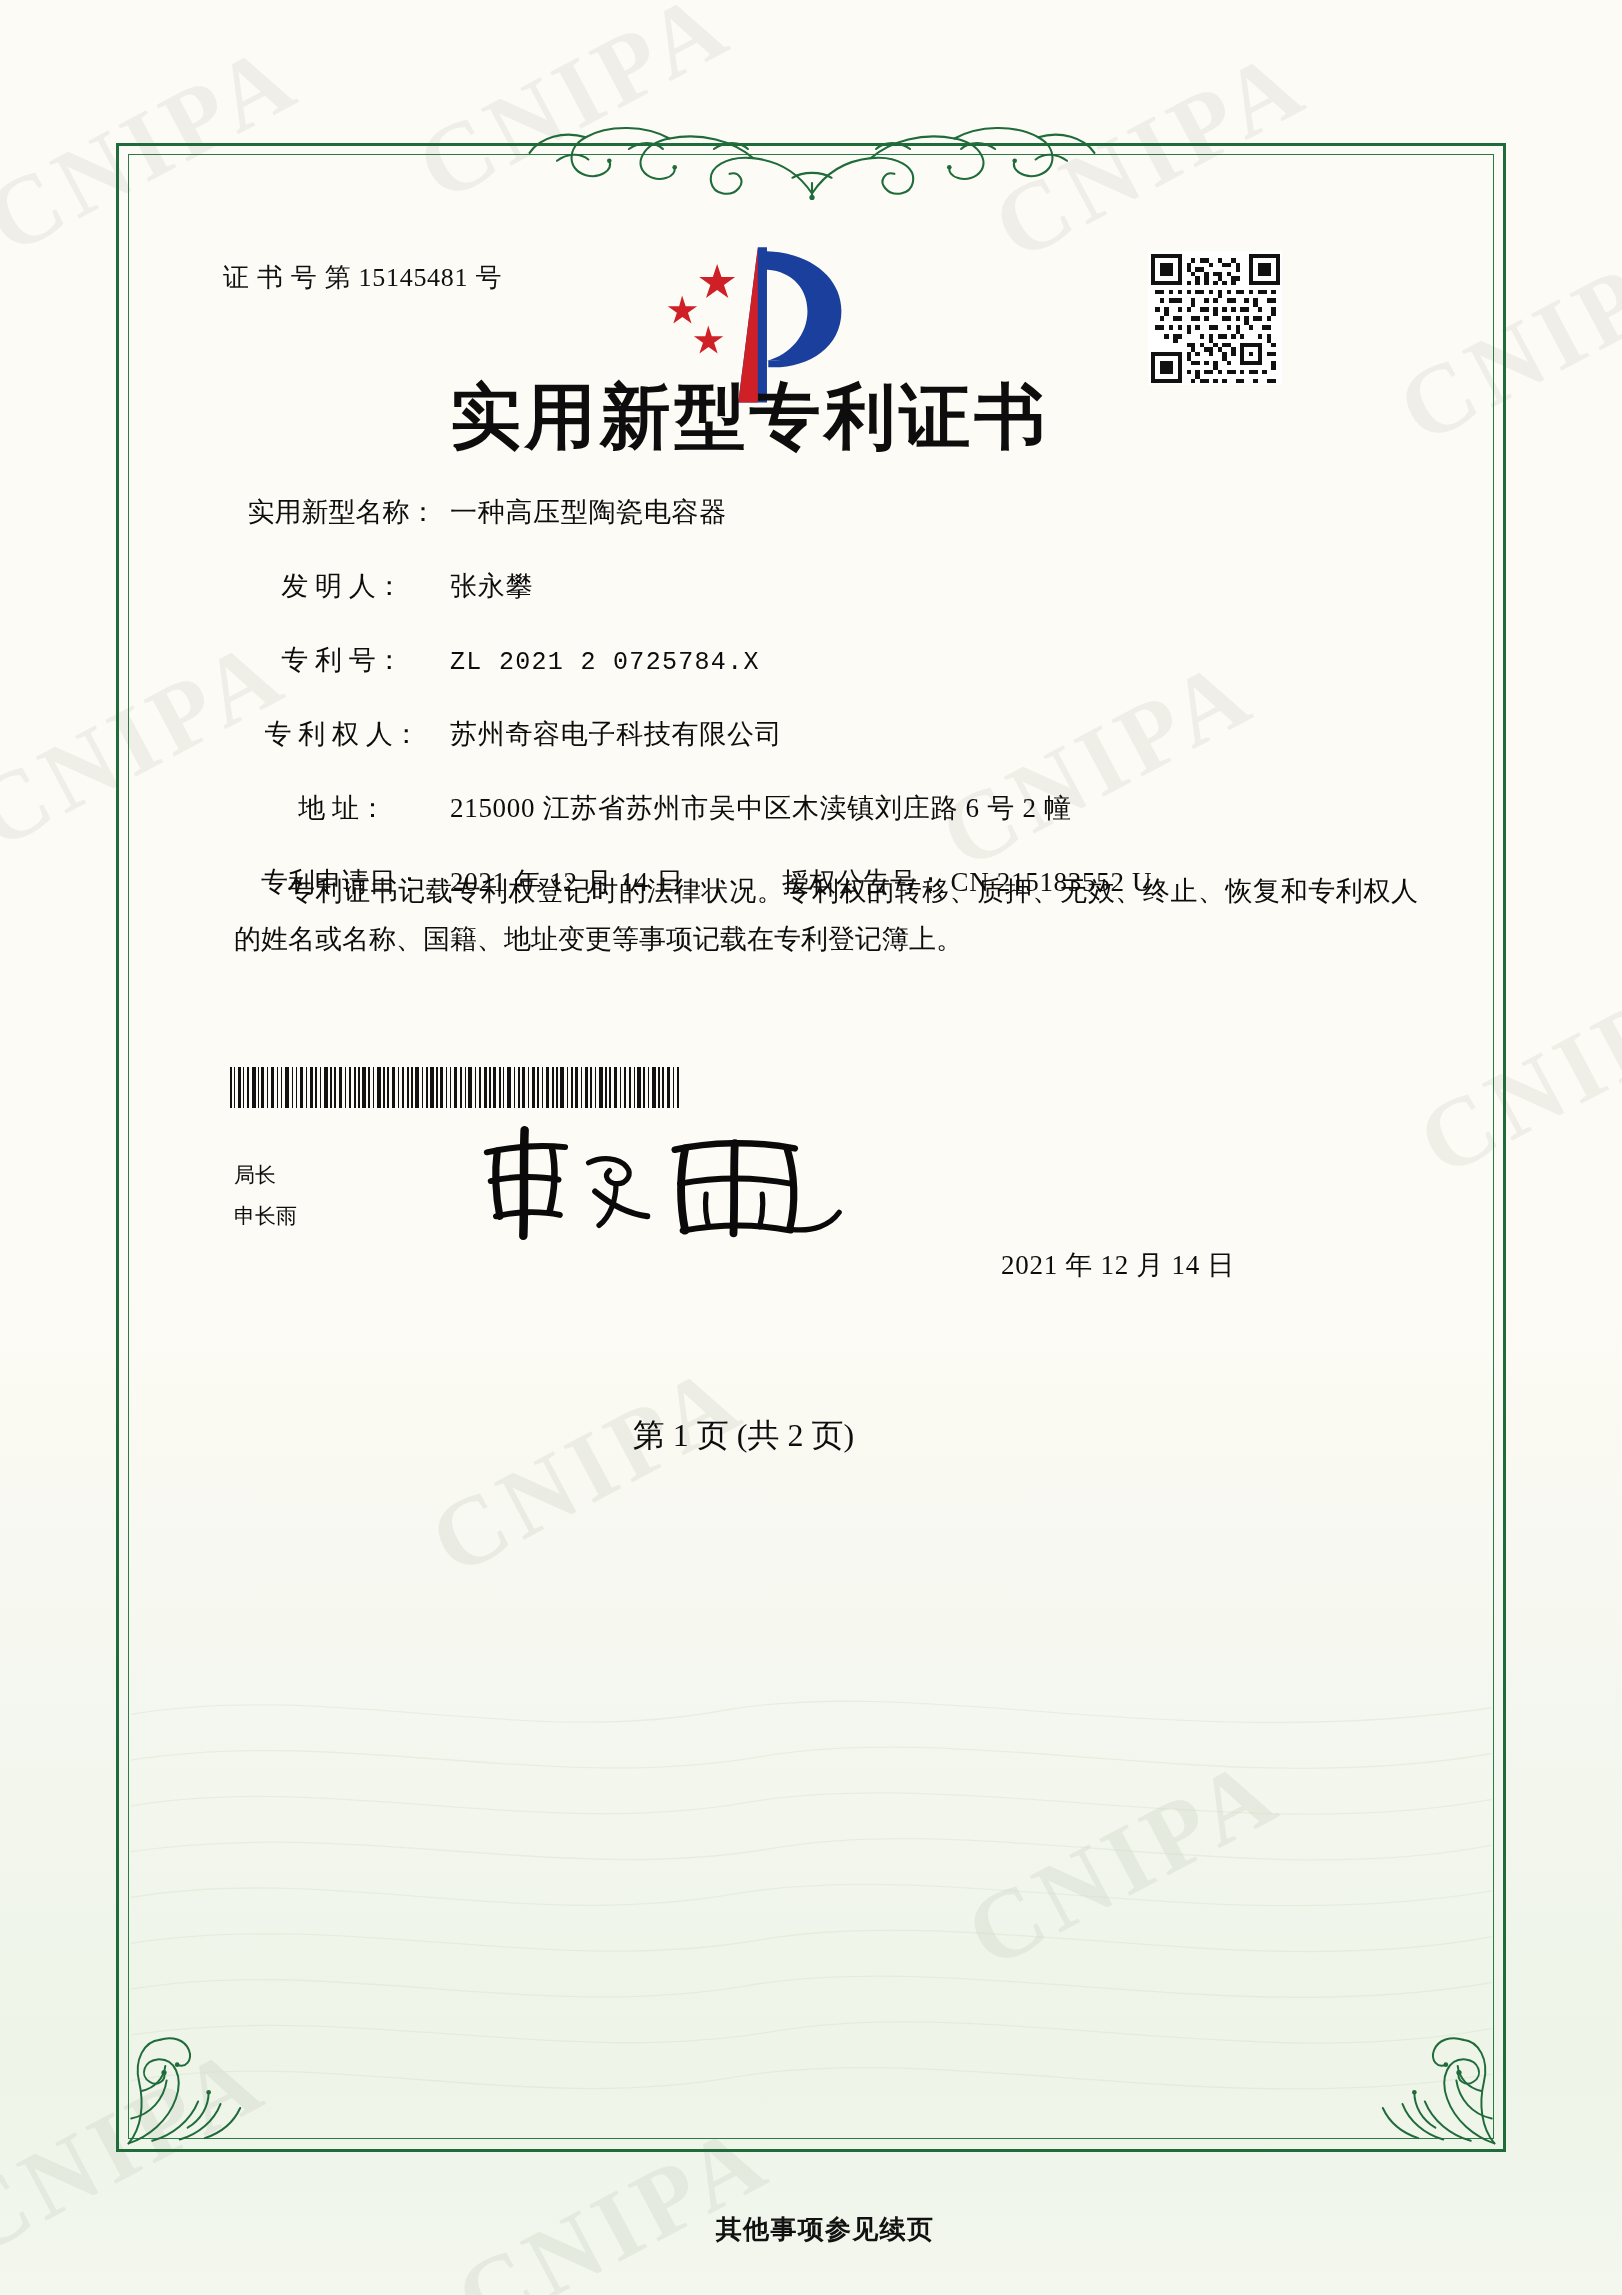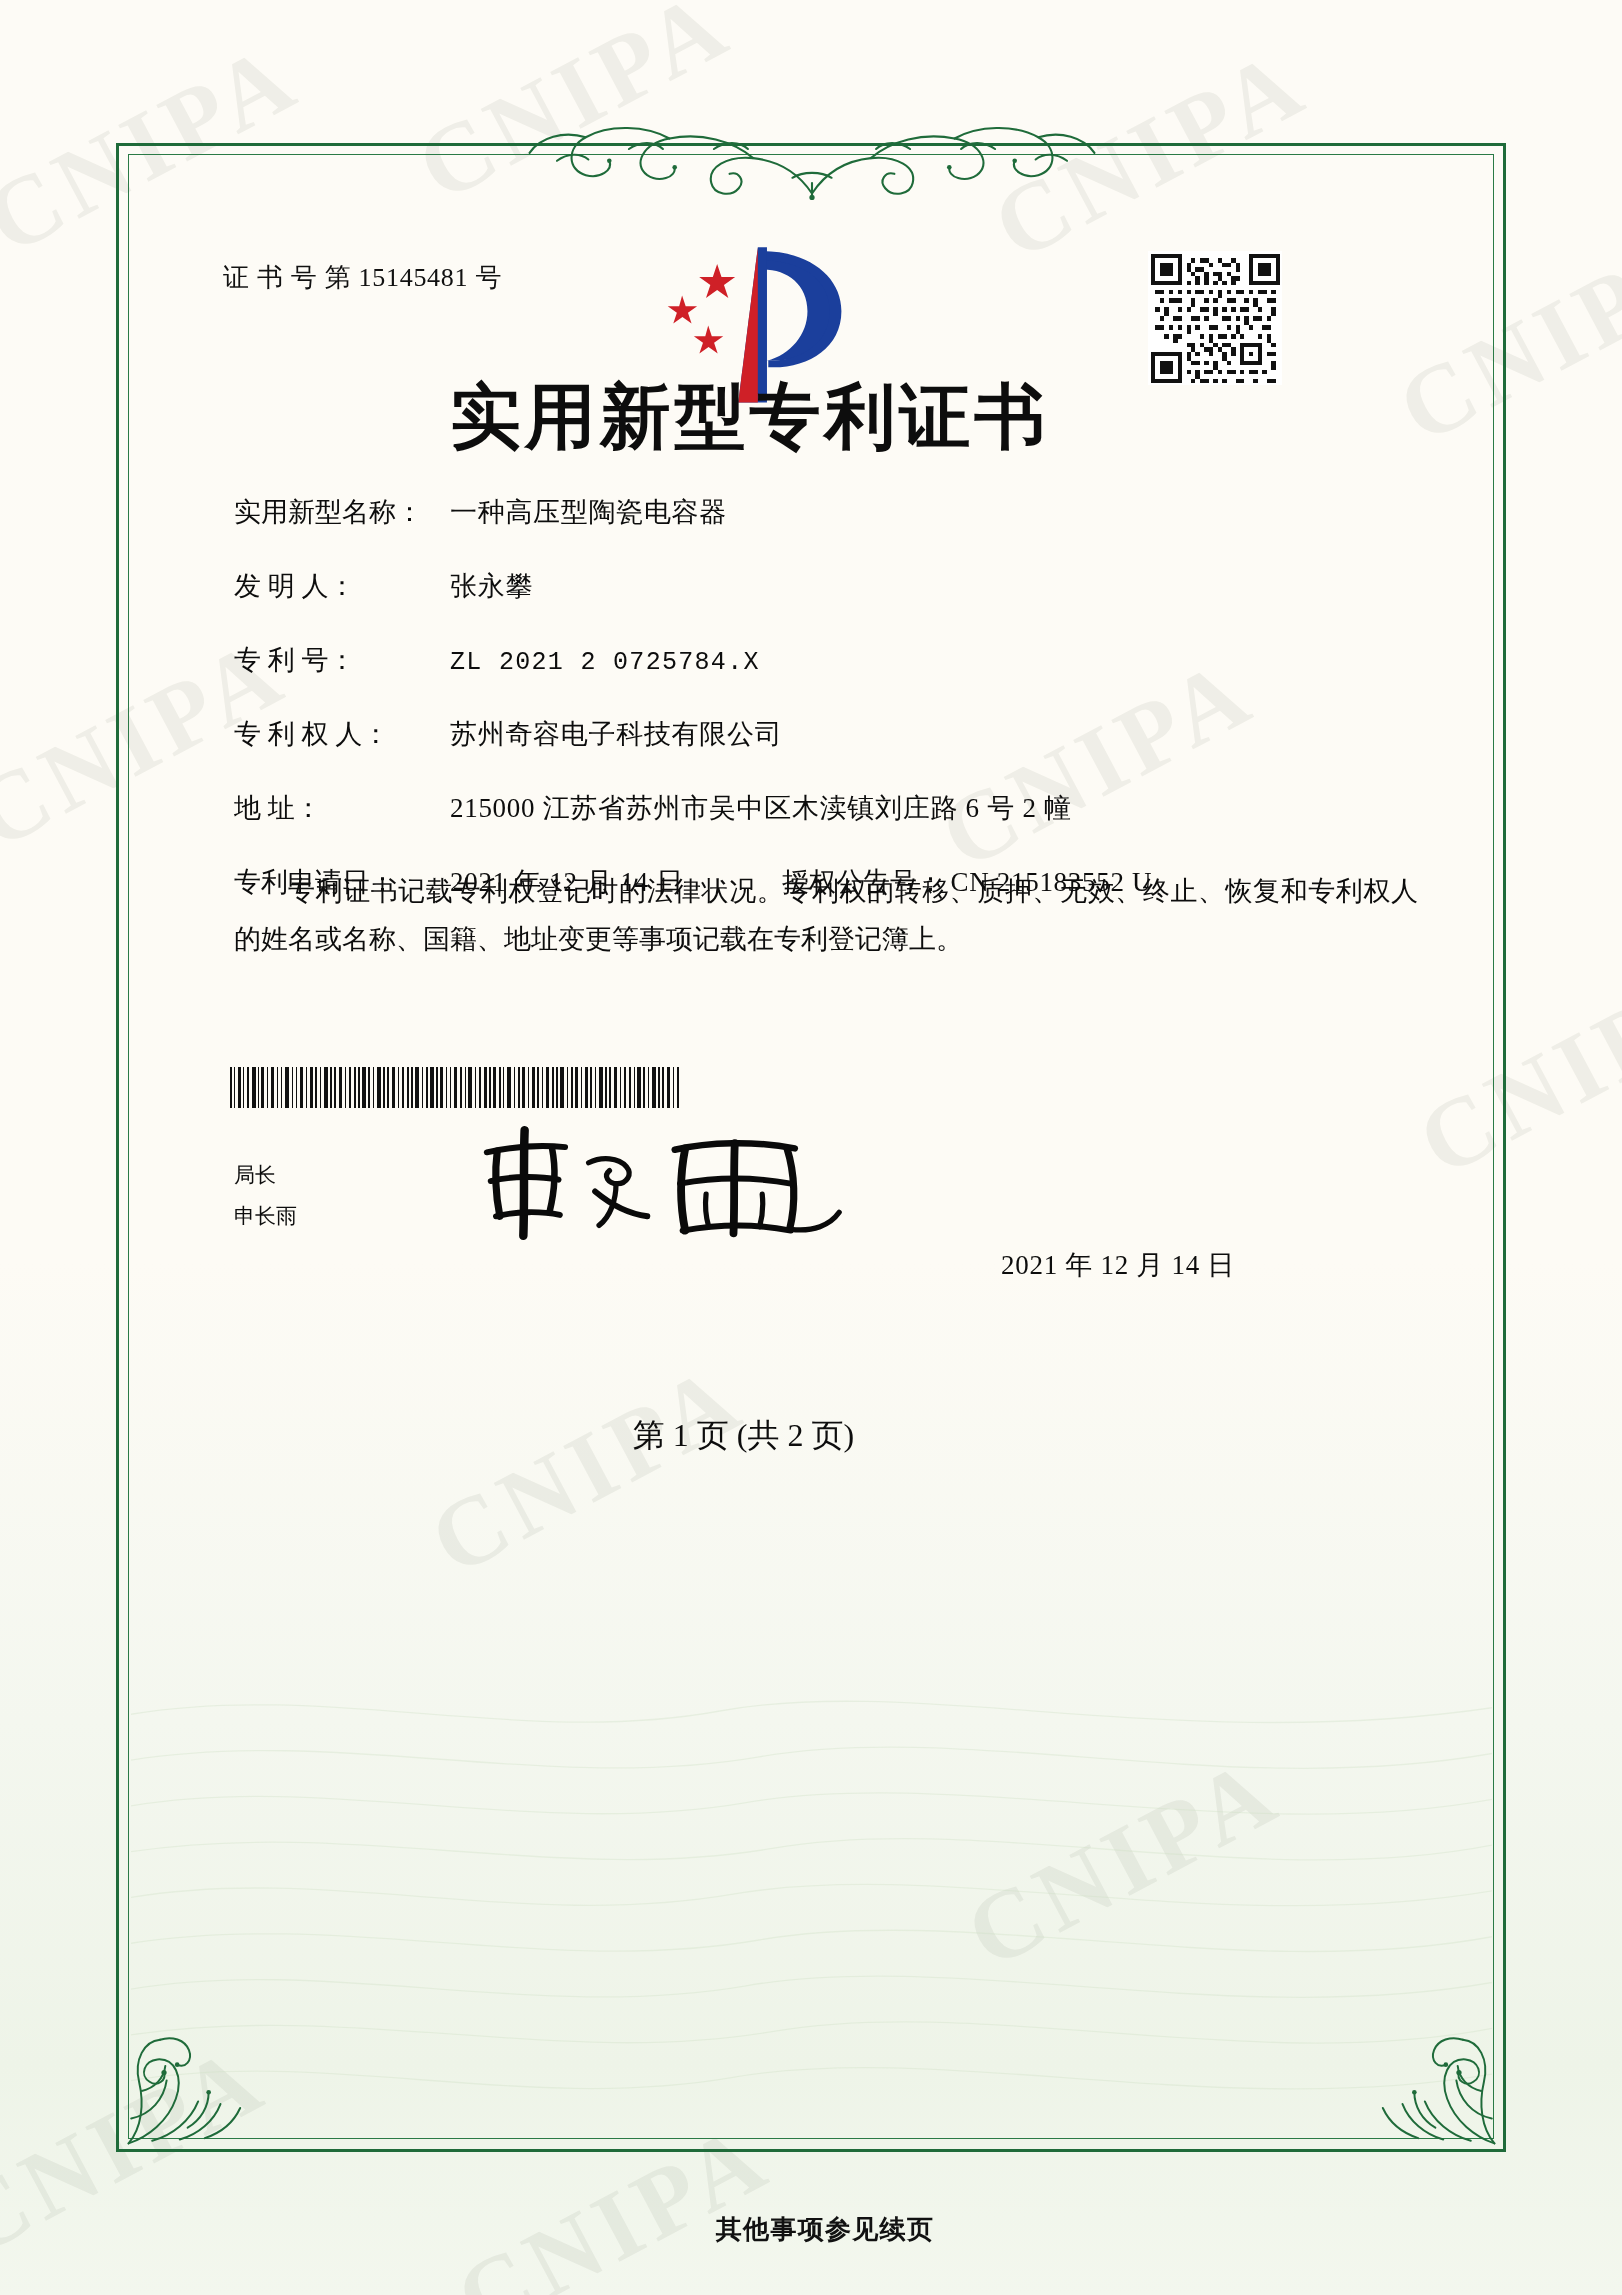--- a/index.html
+++ b/index.html
@@ -141,20 +141,21 @@
     top: 340px;
     width: 1204px;
     font-size: 27px;
     color: #0d0d0d;
   }
   .frow {
     display: flex;
     align-items: baseline;
     margin-bottom: 38px;
     white-space: nowrap;
+    text-align: center;
   }
   .flabel {
     display: inline-block;
     width: 216px;
     flex: none;
     letter-spacing: 0px;
   }
   .fvalue { letter-spacing: 0.7px; }
   .fvalue.mono {
     font-family: "Liberation Mono", monospace;

